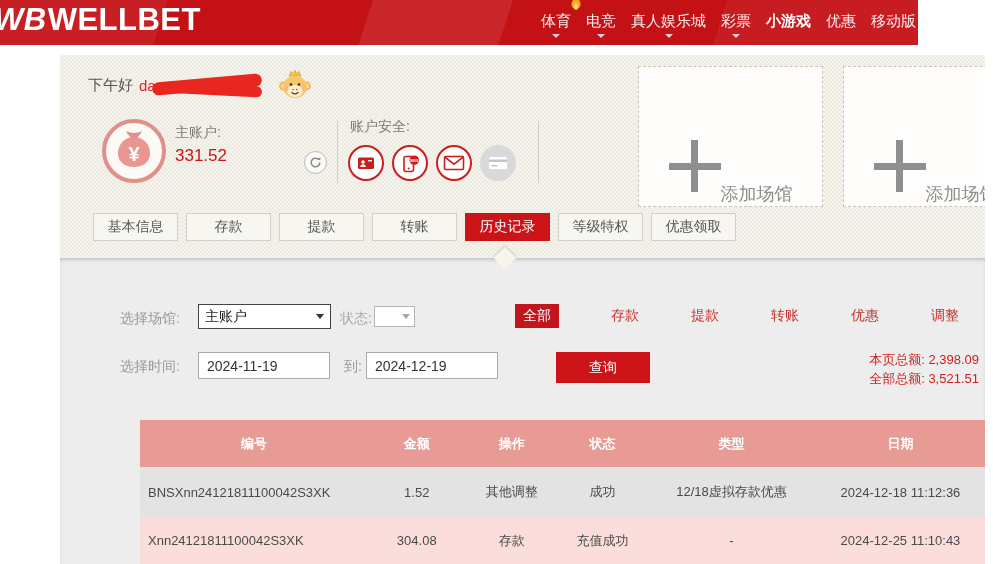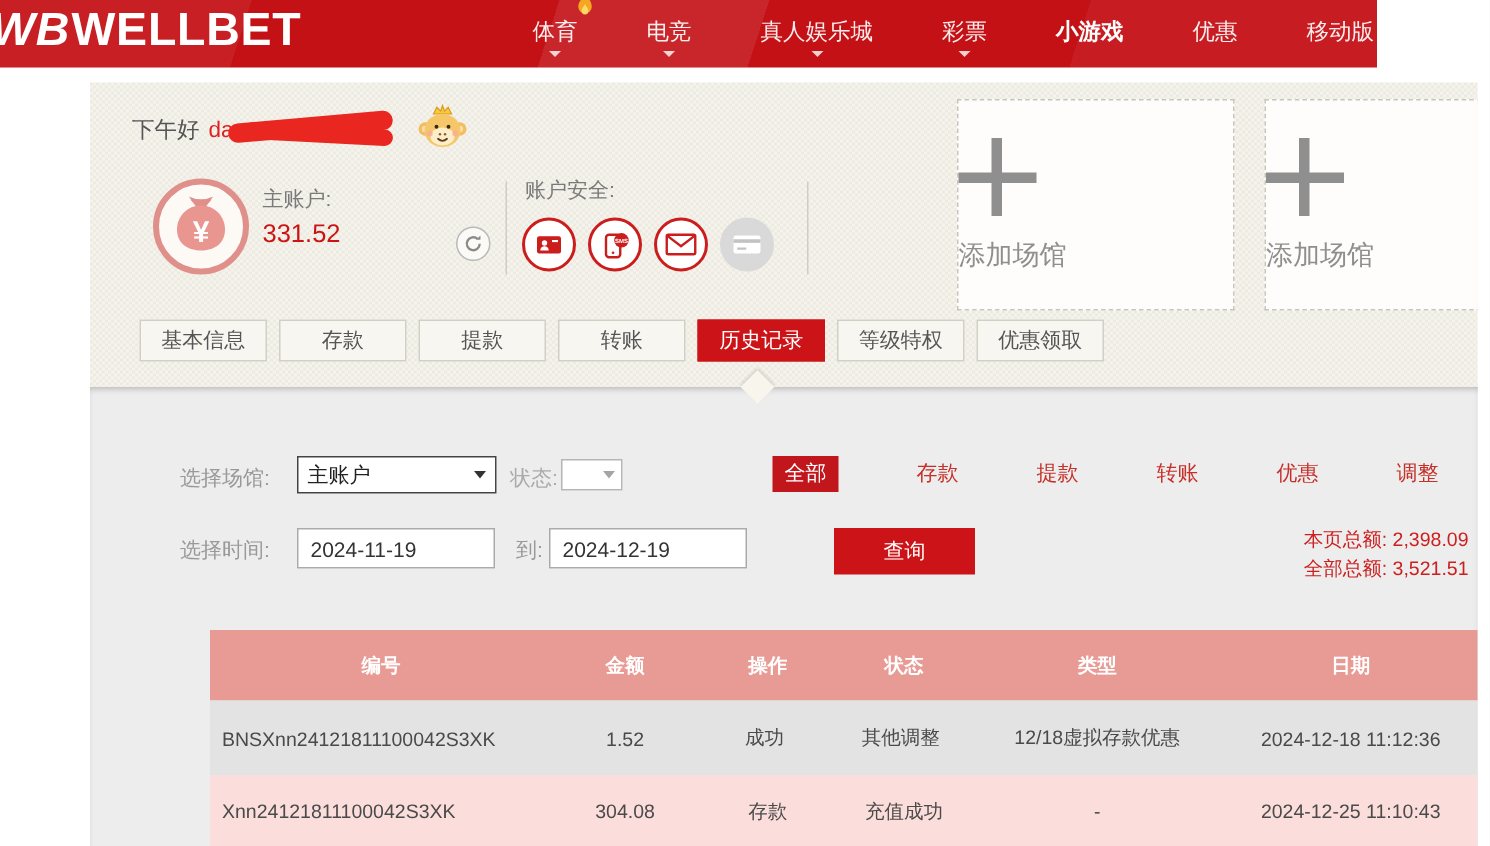--- a/index.html
+++ b/index.html
@@ -10,21 +10,21 @@
   
   .navbar { position:absolute; left:0; top:0; width:918px; height:45px;
     background:#c41116;
     background-image:linear-gradient(108deg, rgba(255,255,255,.06) 0 18%, transparent 18% 40%,
       rgba(255,255,255,.09) 40% 55%, transparent 55% 78%, rgba(255,255,255,.05) 78%);
     display:flex; align-items:center; }
   .logo { position:absolute; left:-6px; top:2px; color:#fff; font-weight:bold;
     font-size:31px; letter-spacing:.5px; white-space:nowrap; cursor:pointer; }
   .logo .mark { font-style:italic; margin-right:1px; }
   .nav-items { position:absolute; right:0; top:0; height:45px; display:flex;
-    align-items:center; gap:46px; padding-right:2px; }
+    align-items:center; gap:15px; padding-right:2px; }
   .nav-item { position:relative; color:rgba(255,255,255,.92); font-size:15px;
     cursor:pointer; text-align:center; white-space:nowrap; padding-top:4px; }
   .nav-item .caret { width:0; height:0; margin:3px auto 0;
     border-left:4px solid transparent; border-right:4px solid transparent;
     border-top:4px solid rgba(255,255,255,.8); }
   .nav-item.no-caret .caret { visibility:hidden; }
   .nav-item.active { color:#fff; font-weight:bold; }
   .flame { position:absolute; right:-12px; top:-13px; }
 
   
@@ -54,21 +54,21 @@
   .vdivider { position:absolute; top:66px; width:1px; height:62px; background:#cfccc2; }
   .vd1 { left:277px; } .vd2 { left:478px; }
 
   .security-label { position:absolute; left:290px; top:63px; font-size:14px; color:#7a7a7a; }
   .security-icons { position:absolute; left:288px; top:90px; display:flex; gap:8px; }
   .sec-circle { width:36px; height:36px; border-radius:50%; background:#fff;
     border:2px solid #cc1d1d; display:flex; align-items:center; justify-content:center; cursor:pointer; }
   .sec-circle.disabled { border-color:#d9d9d9; background:#d9d9d9; }
 
   .add-box { position:absolute; top:11px; width:185px; height:141px; background:#fefdfb;
-    border:1px dashed #c8c5bb; display:flex; flex-direction:column; align-items:flex-start;
+    border:1px dashed #c8c5bb; display:flex; align-items:flex-end;
     justify-content:center; cursor:pointer; }
   .add-box1 { left:578px; } .add-box2 { left:783px; }
   .plus-icon { position:relative; width:52px; height:52px; margin-bottom:14px; }
   .plus-icon::before { content:""; position:absolute; left:0; top:23px; width:52px; height:7px; background:#8f8f8f; }
   .plus-icon::after { content:""; position:absolute; left:22px; top:0; width:7px; height:52px; background:#8f8f8f; }
   .add-label { font-size:18px; color:#8f8f8f; }
 
   .tabs { position:absolute; left:33px; top:158px; display:flex; gap:8px; }
   .tab { width:85px; height:28px; background:#f7f6f1; border:1px solid #d2cfc5;
     color:#555; font-size:14px; display:flex; align-items:center; justify-content:center;
@@ -314,22 +314,22 @@
       <div class="tcell c0">编号</div>
       <div class="tcell c1">金额</div>
       <div class="tcell c2">操作</div>
       <div class="tcell c3">状态</div>
       <div class="tcell c4">类型</div>
       <div class="tcell c5">日期</div>
     </div>
     <div class="trow body tr1">
       <div class="tcell c0">BNSXnn24121811100042S3XK</div>
       <div class="tcell c1">1.52</div>
+      <div class="tcell c2">其他调整</div>
       <div class="tcell c3">成功</div>
-      <div class="tcell c2">其他调整</div>
       <div class="tcell c4">12/18虚拟存款优惠</div>
       <div class="tcell c5">2024-12-18 11:12:36</div>
     </div>
     <div class="trow body tr2">
       <div class="tcell c0">Xnn24121811100042S3XK</div>
       <div class="tcell c1">304.08</div>
       <div class="tcell c2">存款</div>
       <div class="tcell c3">充值成功</div>
       <div class="tcell c4">-</div>
       <div class="tcell c5">2024-12-25 11:10:43</div>

